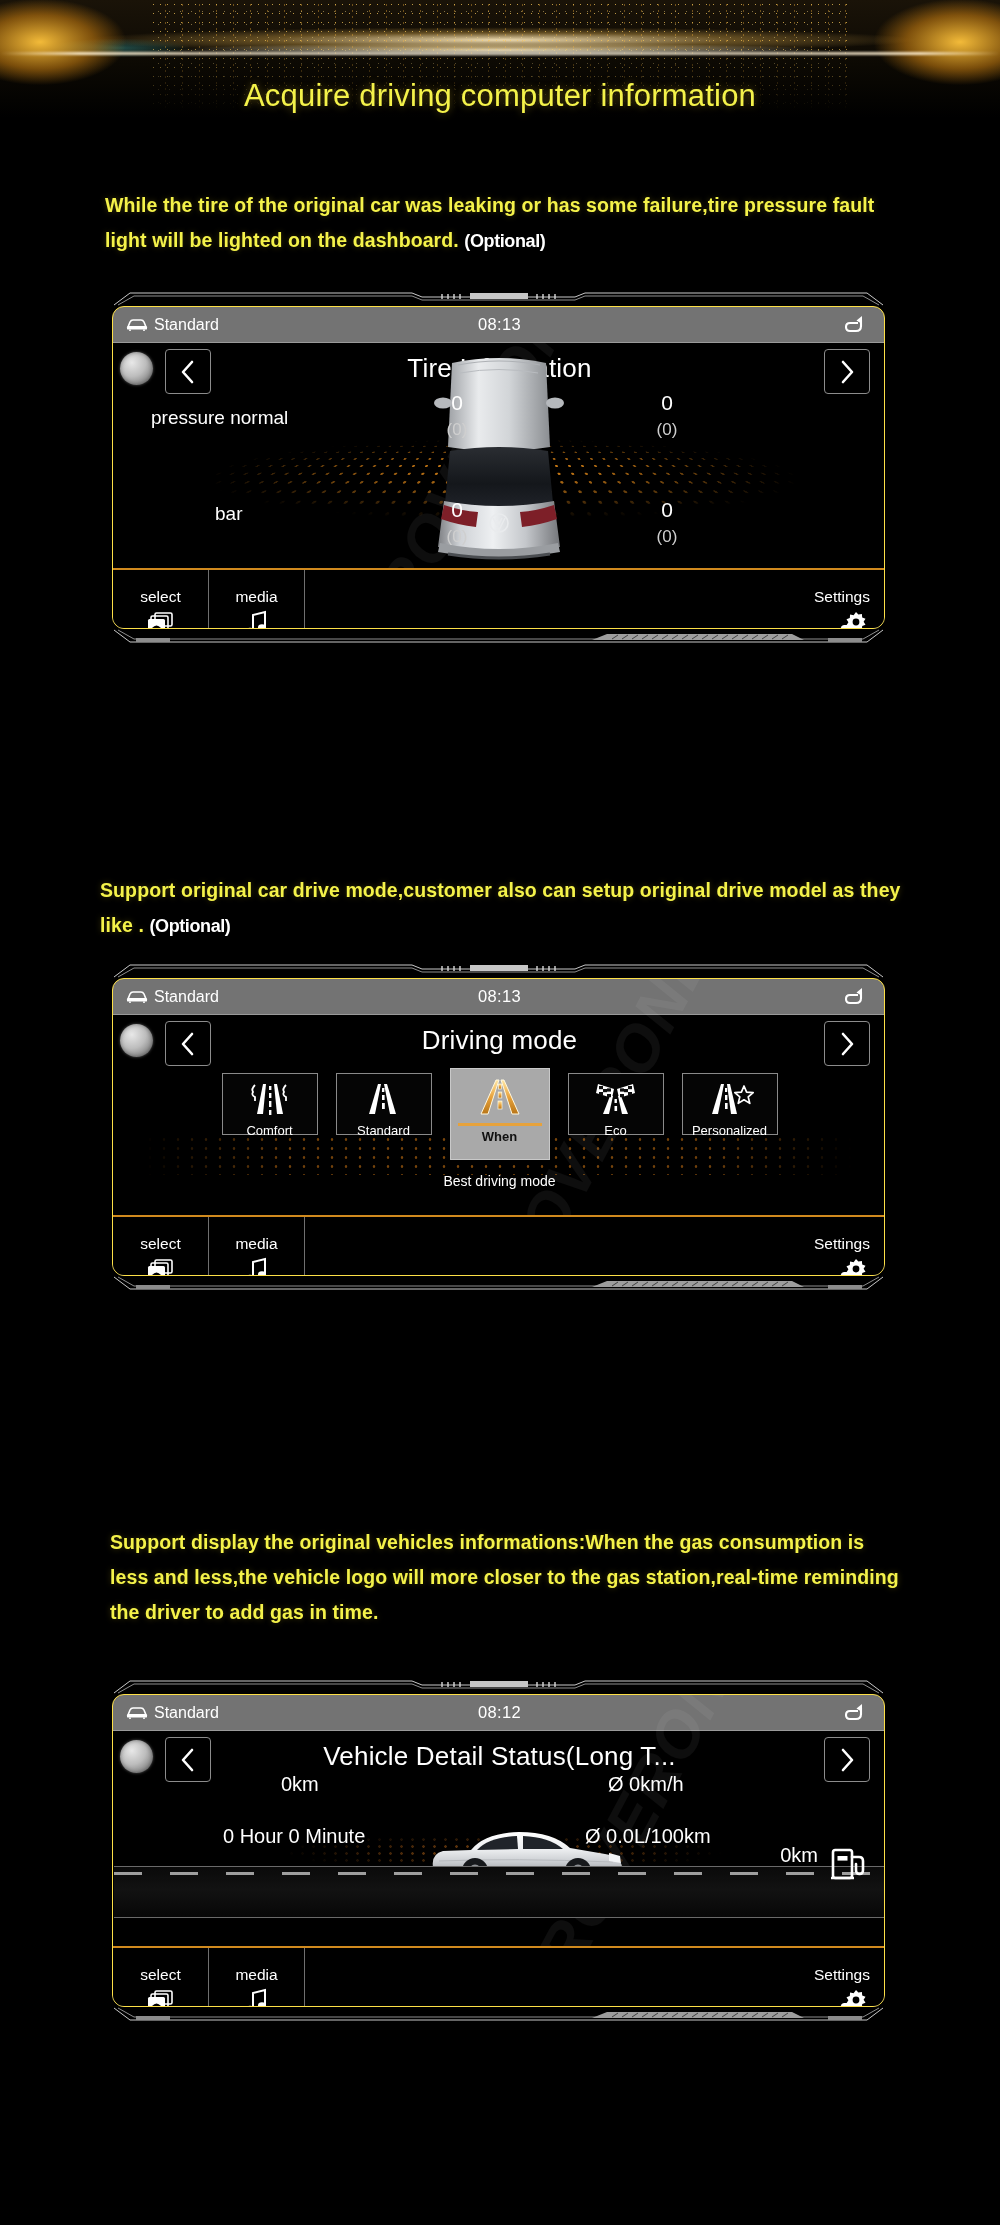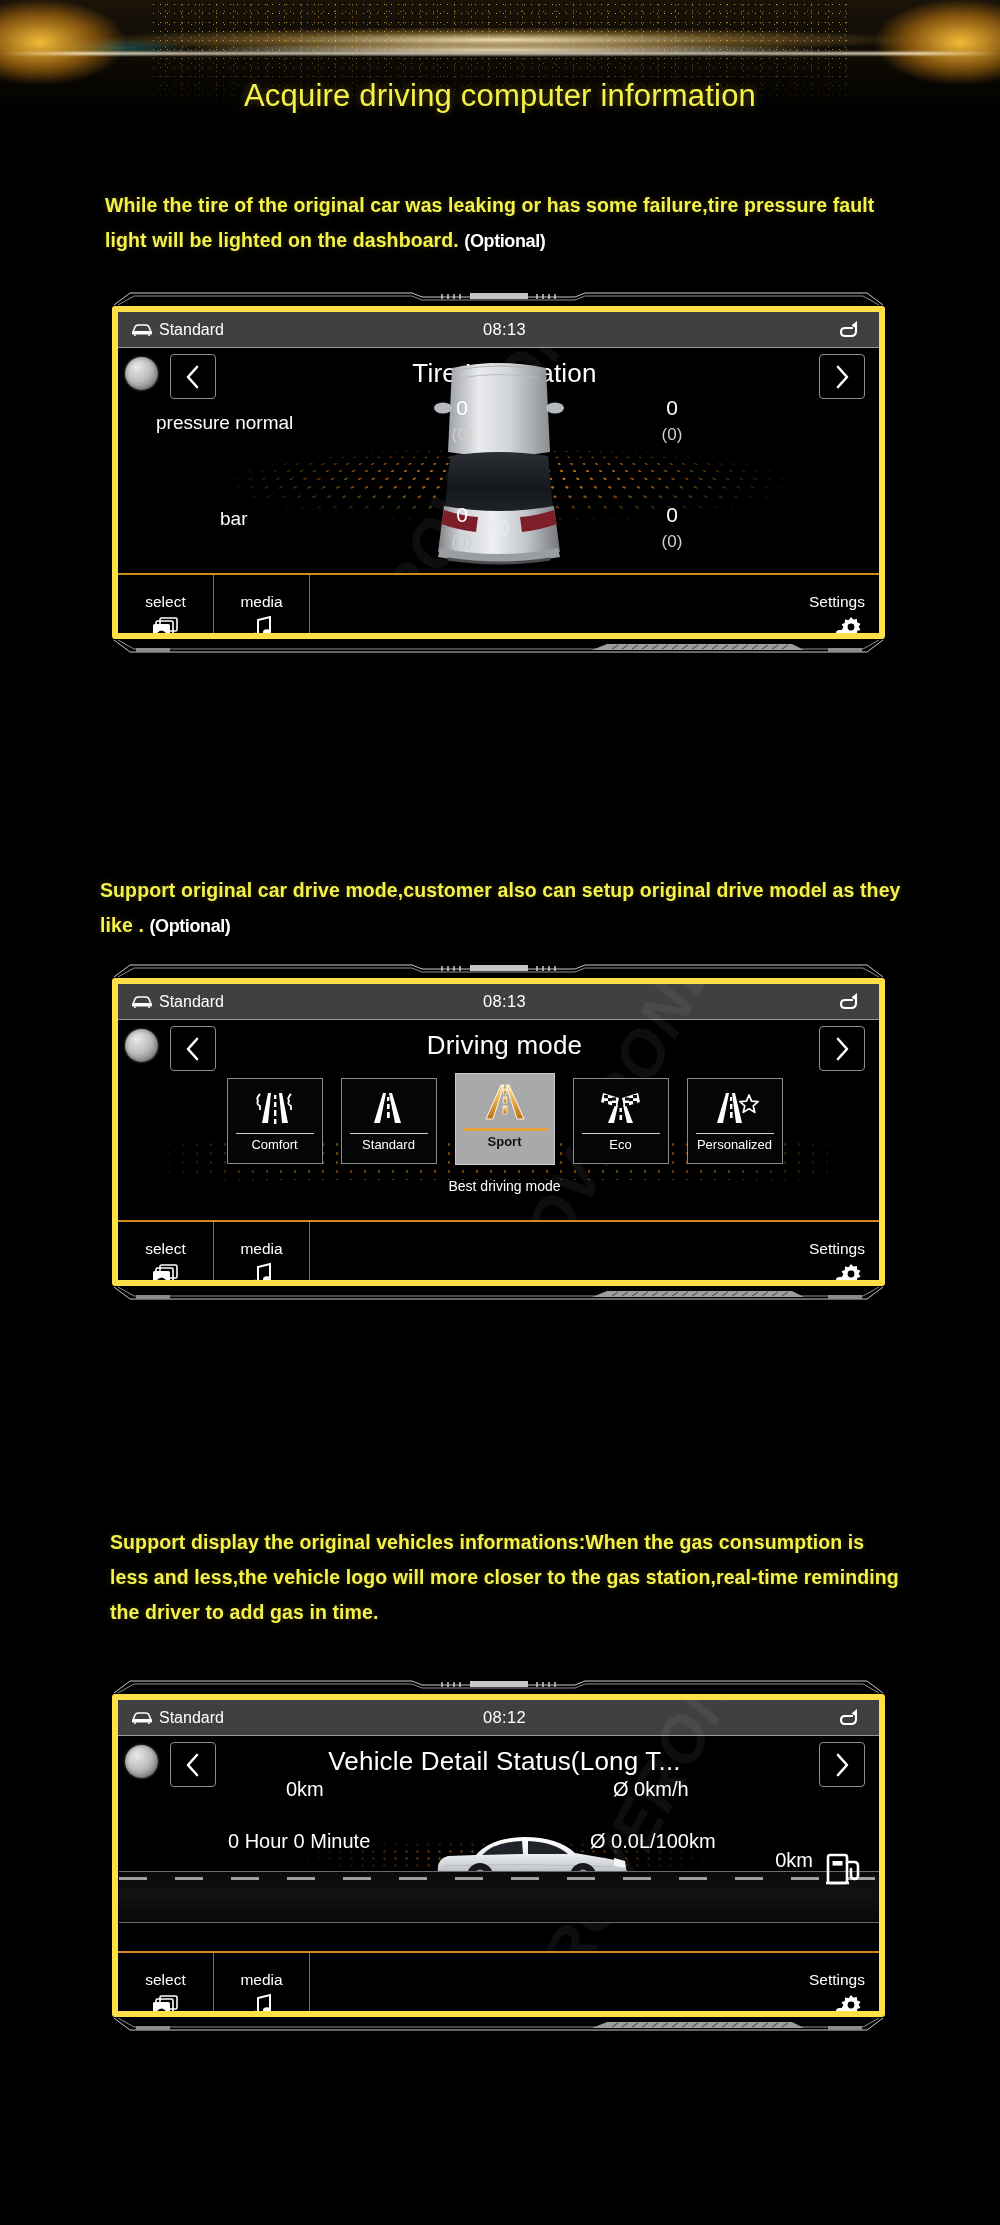--- a/index.html
+++ b/index.html
@@ -95,23 +95,23 @@
   }
   .hu-frame-top, .hu-frame-bottom {
     position: absolute; left: 0; width: 773px; height: 14px;
     pointer-events: none;
   }
   .hu-frame-top { top: -14px; }
 
   .hu-body {
     position: relative;
     width: 773px;
-    border: 6px solid #fde047;
-    border-radius: 3px;
-    background: #404040;
+    border: 1px solid #fde047;
+    border-radius: 12px;
+    background: #737373;
     overflow: hidden;
   }
 
   
   .hu-status {
     position: relative;
     height: 36px;
     border-bottom: 1px solid #9a9a9a;
     display: flex;
     align-items: center;
@@ -196,21 +196,21 @@
     width: 170px; height: 215px;
   }
 
   
   .mode-stage { position: relative; height: 200px; }
   .mode-row {
     position: absolute; left: 0; top: 58px; width: 773px;
     display: flex; justify-content: center; gap: 18px;
   }
   .mode-tile {
-    width: 96px; height: 86px;
+    width: 96px; height: 62px;
     border: 1px solid #8a8a8a;
     background: #050505;
     display: flex; flex-direction: column; align-items: center;
     padding-top: 6px;
   }
   .mode-tile.active {
     background: #a9a9a9;
     border-color: #c9c9c9;
     height: 92px;
     margin-top: -5px;
@@ -556,21 +556,21 @@
                   <path d="M24 3 L9 37 L16 37 L27 3 Z" fill="url(#goldg)" stroke="#fff8e0" stroke-width="1"></path>
                   <path d="M32 3 L47 37 L40 37 L29 3 Z" fill="url(#goldg)" stroke="#fff8e0" stroke-width="1"></path>
                   <g fill="url(#goldg)" stroke="#fff8e0" stroke-width=".7">
                     <rect x="26.4" y="7" width="3.2" height="5"></rect>
                     <rect x="26.2" y="15" width="3.6" height="6"></rect>
                     <rect x="26" y="24" width="4" height="8"></rect>
                   </g>
                 </svg>
               </div>
               <div class="rule"></div>
-              <div class="name">Sport</div>
+              <div class="name">When</div>
             </div>
 
             <div class="mode-tile">
               <div class="glyph">
                 <svg width="52" height="38" viewBox="0 0 52 38">
                   <path d="M20 16 L13 34 L19 34 L23 16 Z" fill="#fff"></path>
                   <path d="M31 16 L38 34 L32 34 L28 16 Z" fill="#fff"></path>
                   <g fill="#fff">
                     <rect x="24.5" y="19" width="2.4" height="4"></rect>
                     <rect x="24.5" y="26" width="2.6" height="5"></rect>

